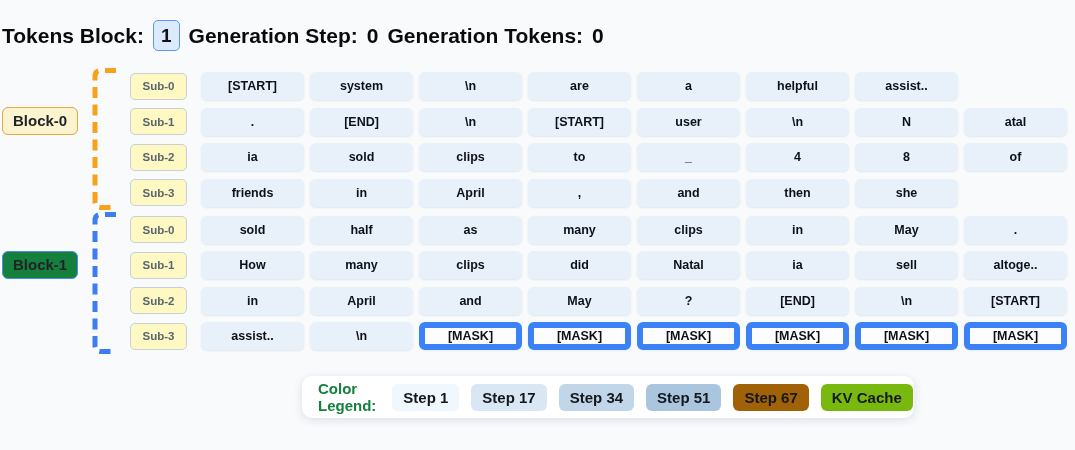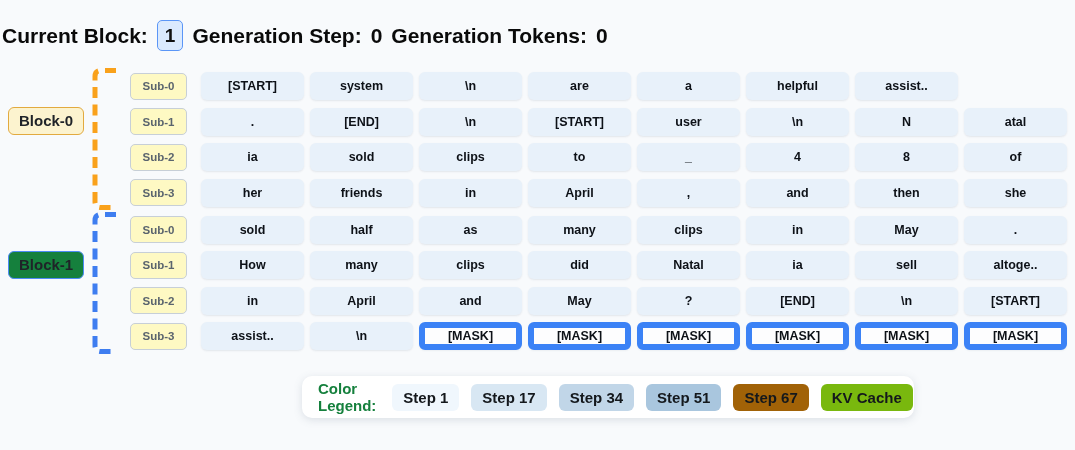--- a/index.html
+++ b/index.html
@@ -24,21 +24,21 @@
     min-width:26px; height:31px; padding:0 7px;
     background:#dbeafe; border:1.5px solid #5b96f7; border-radius:5px;
     font-size:19px; font-weight:bold; color:#111;
   }
 
   
   .board { position:absolute; left:0; top:72px; width:1075px; }
   .block { position:relative; }
   .block + .block { margin-top:9px; }
   .block-label {
-    position:absolute; left:8px; top:35px;
+    position:absolute; left:2px; top:35px;
     padding:4px 10px; border-radius:6px;
     border:1.5px solid; font-size:15px; font-weight:bold; color:#1f2328;
     line-height:18px;
   }
   .bracket { position:absolute; left:85px; top:-5px; }
   .rows { margin-left:130px; }
   .row { display:flex; gap:6px; align-items:center; }
   .row + .row { margin-top:7.5px; }
   .sub-chip {
     width:57px; height:27px; margin-right:8px; flex:0 0 auto;
@@ -68,21 +68,21 @@
     margin-left:12px; padding:5px 11px; border-radius:6px;
     font-size:15px; font-weight:bold; color:#14181c; white-space:nowrap;
   }
 </style>
 </head>
 <body>
 
 <div class="stage">
 
   <div class="header">
-    <span>Current Block:</span>
+    <span>Tokens Block:</span>
     <span class="badge">1</span>
     <span>Generation Step:</span>
     <span>0</span>
     <span>Generation Tokens:</span>
     <span>0</span>
   </div>
 
   <div class="board">
       <div class="block">
     <div class="block-label" style="background: rgb(252, 243, 207); border-color: rgb(226, 170, 63);">Block-0</div>
@@ -117,21 +117,20 @@
             <div class="cell">sold</div>
             <div class="cell">clips</div>
             <div class="cell">to</div>
             <div class="cell">_</div>
             <div class="cell">4</div>
             <div class="cell">8</div>
             <div class="cell">of</div>
           </div>
           <div class="row">
     <div class="sub-chip">Sub-3</div>
-  <div class="cell">her</div>
             <div class="cell">friends</div>
             <div class="cell">in</div>
             <div class="cell">April</div>
             <div class="cell">,</div>
             <div class="cell">and</div>
             <div class="cell">then</div>
             <div class="cell">she</div>
           </div>
         </div>
   </div>

